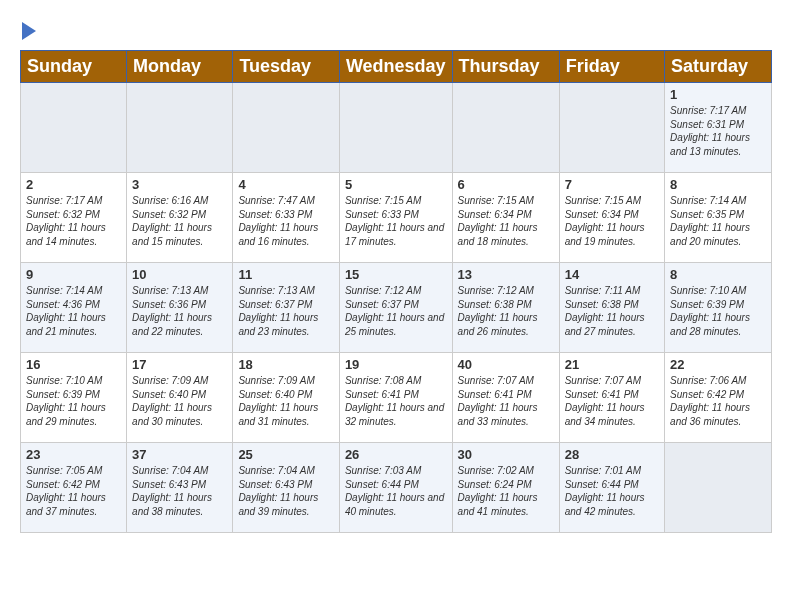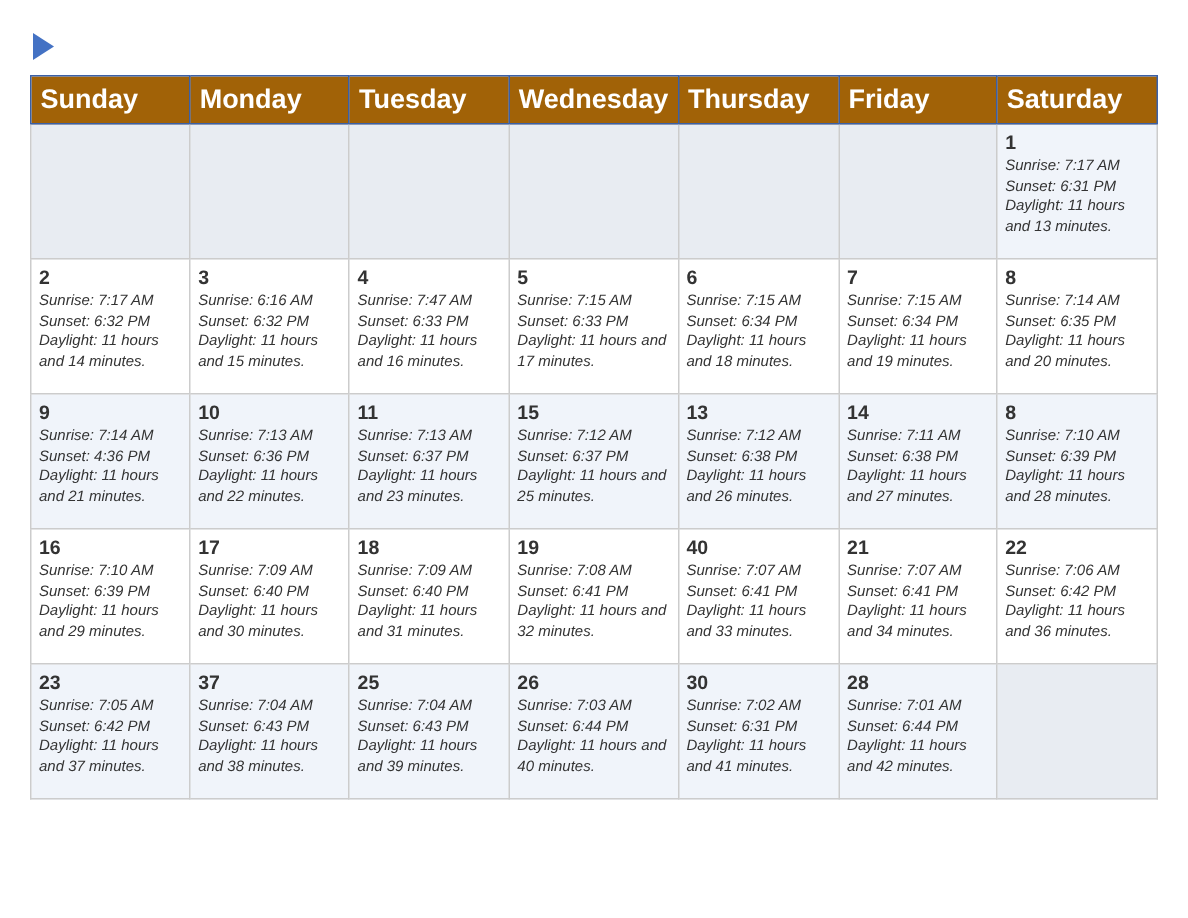--- a/index.html
+++ b/index.html
@@ -298,21 +298,21 @@
         </td>
         <td>
           <span class="day-num">26</span>
           <div class="day-info">Sunrise: 7:03 AM
 Sunset: 6:44 PM
 Daylight: 11 hours and 40 minutes.</div>
         </td>
         <td>
           <span class="day-num">30</span>
           <div class="day-info">Sunrise: 7:02 AM
-Sunset: 6:31 PM
+Sunset: 6:24 PM
 Daylight: 11 hours and 41 minutes.</div>
         </td>
         <td>
           <span class="day-num">28</span>
           <div class="day-info">Sunrise: 7:01 AM
 Sunset: 6:44 PM
 Daylight: 11 hours and 42 minutes.</div>
         </td>
         <td class="empty"></td>
       </tr>

